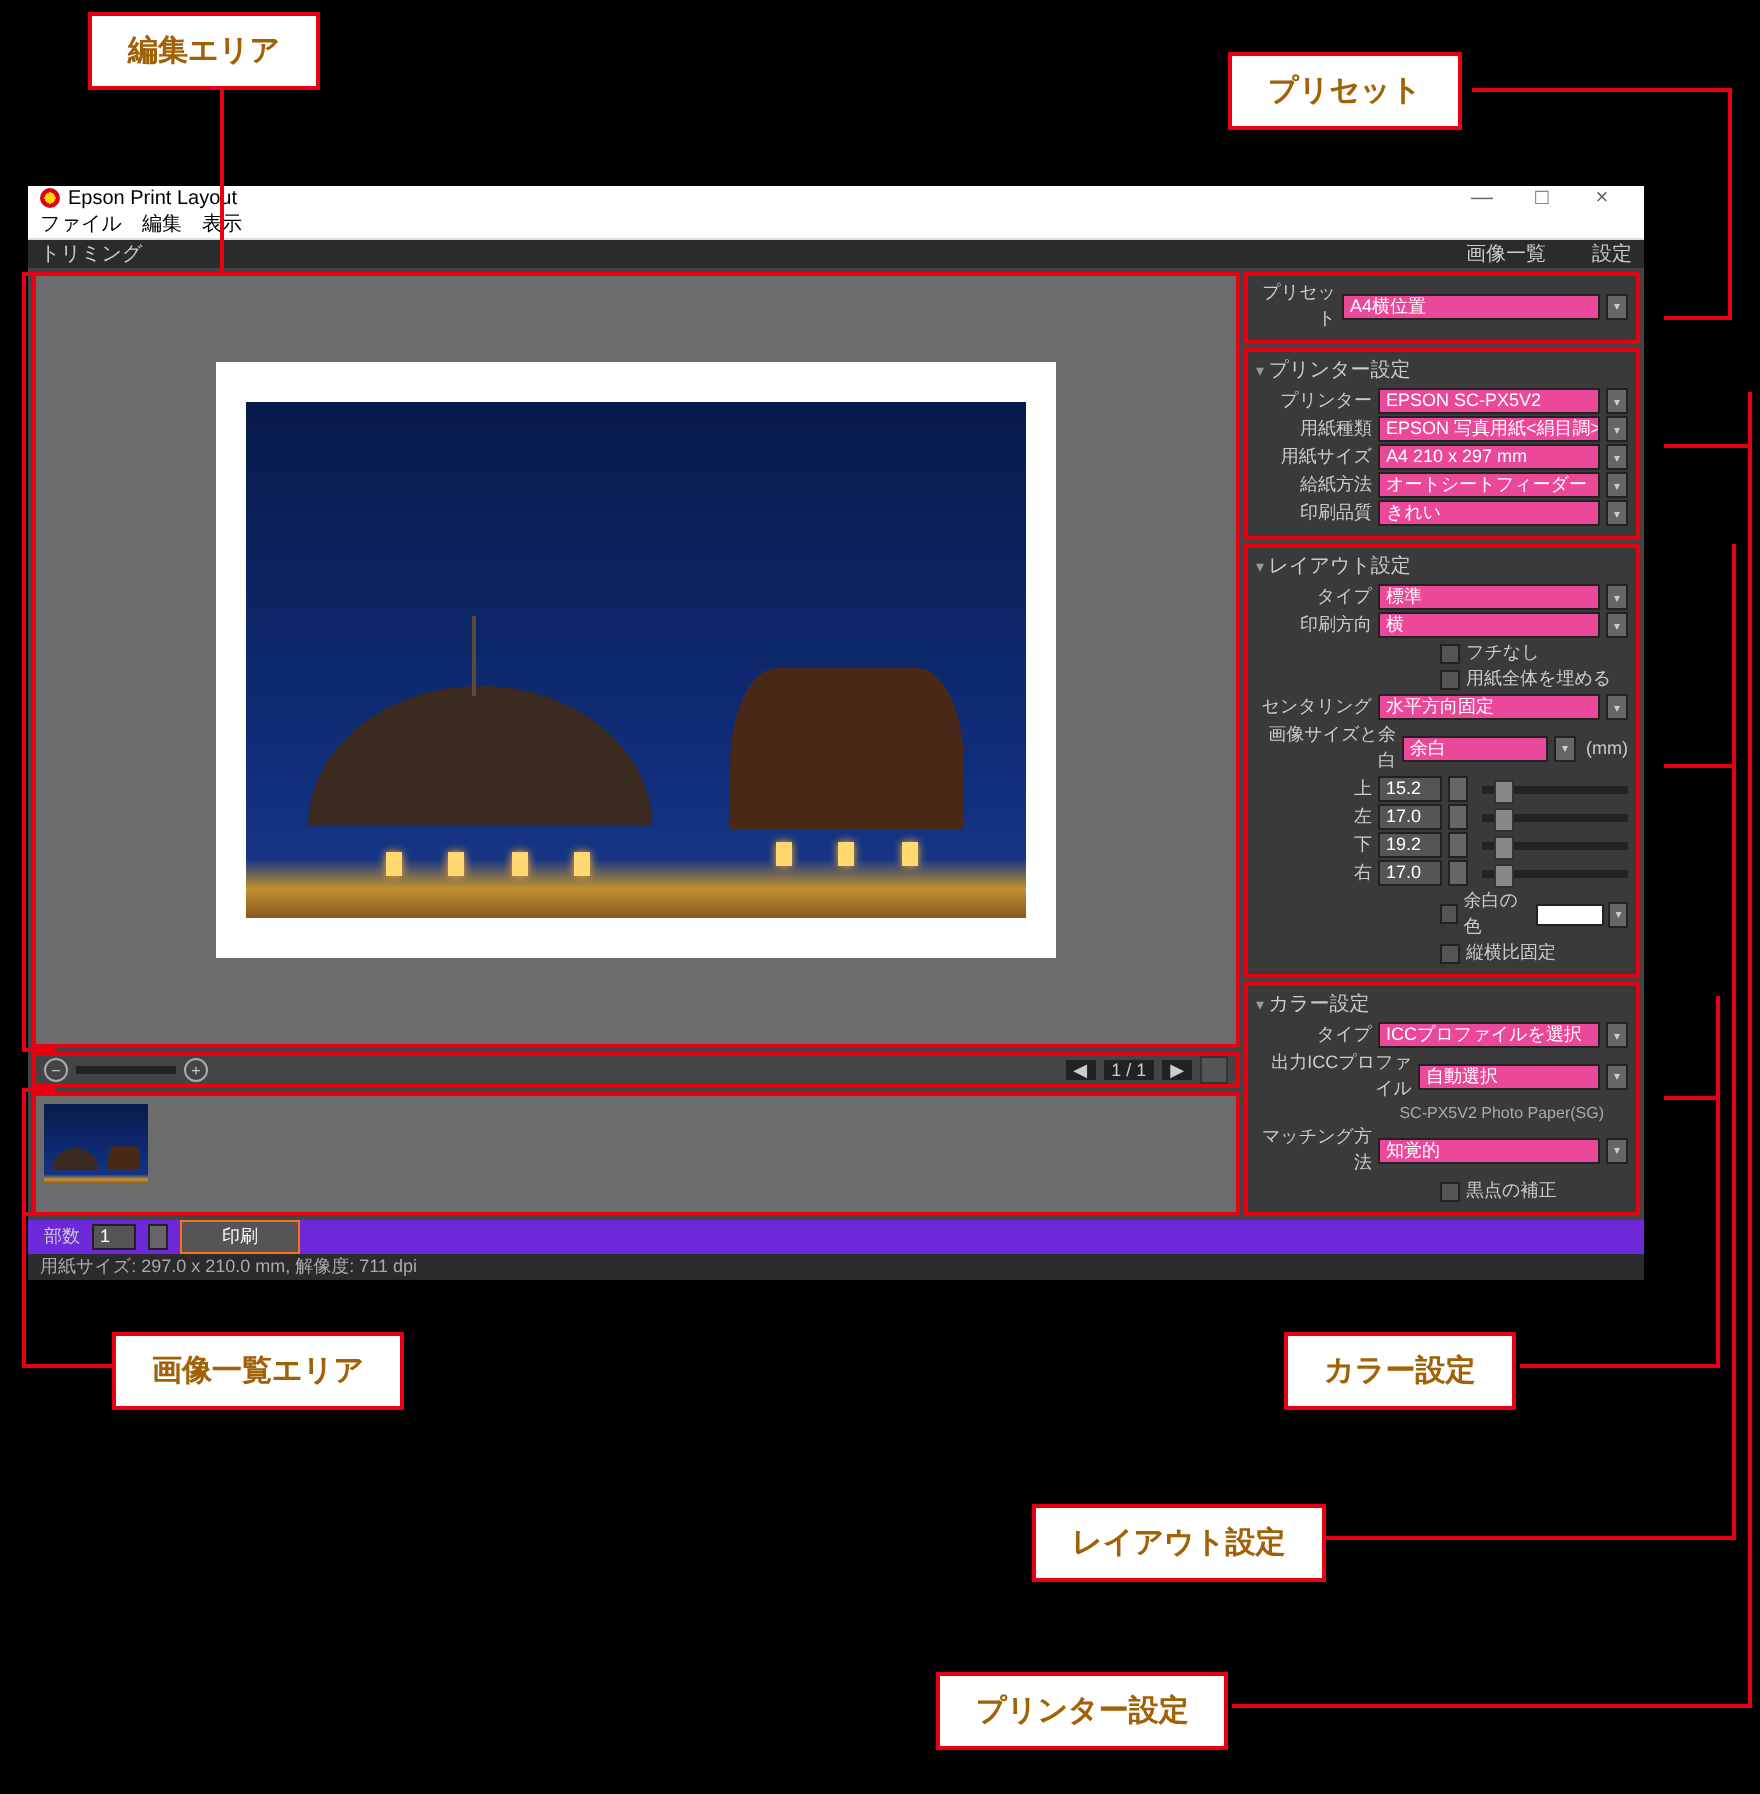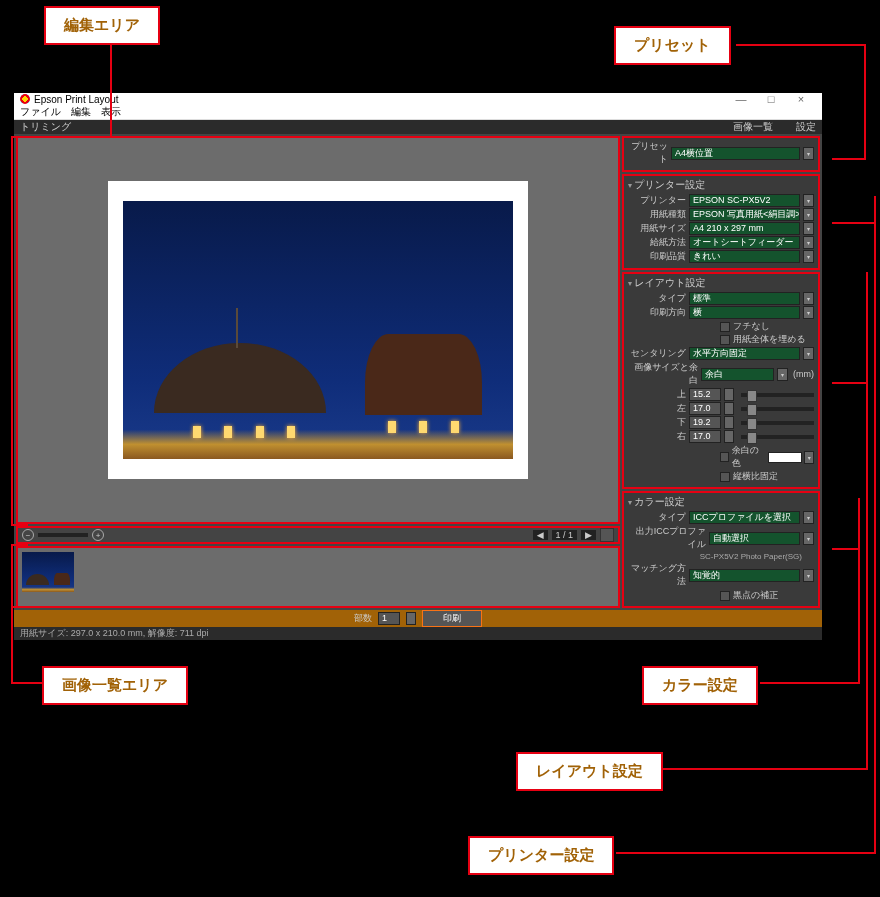--- a/index.html
+++ b/index.html
@@ -41,46 +41,46 @@
   .thumbs { height: 62px; background: #6c6c6c; border: 2px solid #e60012; padding: 4px; display: flex; gap: 4px; }
   .thumb { width: 52px; height: 40px; position:relative; overflow:hidden;}
 
   .right { width: 198px; display: flex; flex-direction: column; gap: 2px; }
   .panel { border: 2px solid #e60012; background: #3a3a3a; padding: 2px 4px 4px 4px; }
   .panel-head { color: #ccc; font-size: 10px; margin-bottom: 2px; }
   .panel-head::before { content:"▾ "; font-size:8px; color:#999;}
   .row { display: flex; align-items: center; margin: 1px 0; gap: 3px; }
   .row .lbl { flex: 0 0 58px; text-align: right; font-size: 9px; color: #ccc; }
   .row .lbl-s { flex: 0 0 58px; text-align: right; font-size: 9px; color: #ccc; }
-  .val { flex: 1; background: #14532d; border: 1px solid #222; height: 13px; line-height: 11px; padding: 0 3px; font-size: 9px; color: #fff; overflow:hidden; white-space:nowrap;}
+  .val { flex: 1; background: #ec4899; border: 1px solid #222; height: 13px; line-height: 11px; padding: 0 3px; font-size: 9px; color: #fff; overflow:hidden; white-space:nowrap;}
   .dd { width: 11px; height: 13px; background: #666; border:1px solid #222; display:flex;align-items:center;justify-content:center; font-size:6px; color:#ccc;}
   .chk { width:10px; height:10px; background:#555; border:1px solid #222; display:inline-block; margin-right:3px;}
   .chk-row { margin-left: 92px; font-size:9px; display:flex; align-items:center;}
   .num { width:32px; background:#555; border:1px solid #222; height:13px; font-size:9px; padding:0 3px; color:#fff;}
   .spin { width:10px; height:13px; background:#666; border:1px solid #222;}
   .slider { flex:1; height:4px; background:#222; position:relative; margin-left:4px;}
   .slider::after{ content:""; position:absolute; left:6px; top:-3px; width:8px; height:10px; background:#888; border:1px solid #333;}
   .unit { font-size:9px; color:#ccc; margin-left:2px;}
   .swatch { width:40px; height:11px; background:#fff; border:1px solid #222;}
   .profile-note { font-size:8px; color:#aaa; text-align:right; margin:1px 12px 0 0;}
 
-  .footer { background:#a16207; height:18px; display:flex; align-items:center; padding:0 8px; gap:6px; justify-content:center;}
+  .footer { background:#6d28d9; height:18px; display:flex; align-items:center; padding:0 8px; gap:6px; justify-content:flex-start;}
   .footer .lbl { font-size:9px;}
   .print-btn { background:#555; border:1px solid #f97316; padding:1px 20px; font-size:9px; color:#fff;}
   .status { background:#2b2b2b; height:14px; font-size:9px; color:#aaa; padding:0 6px; display:flex; align-items:center;}
 
   .preset-row { display:flex; align-items:center; gap:3px;}
   .preset-row .lbl { flex:0 0 40px; text-align:right; font-size:9px;}
 </style>
 </head>
 <body>
 
 <div class="callout" style="left:44px; top:6px;"><span>編集エリア</span></div>
 <div class="callout" style="left:614px; top:26px;"><span>プリセット</span></div>
-<div class="callout" style="left:42px; top:666px;"><span>画像一覧エリア</span></div>
+<div class="callout" style="left:56px; top:666px;"><span>画像一覧エリア</span></div>
 <div class="callout" style="left:642px; top:666px;"><span>カラー設定</span></div>
 <div class="callout" style="left:516px; top:752px;"><span>レイアウト設定</span></div>
 <div class="callout" style="left:468px; top:836px;"><span>プリンター設定</span></div>
 
 <div class="callout-line" style="left:110px; top:42px; width:2px; height:94px;"></div>
 <div class="callout-line" style="left:26px; top:136px; width:86px; height:2px;"></div>
 <div class="callout-line" style="left:11px; top:136px; width:2px; height:390px;"></div>
 <div class="callout-line" style="left:11px; top:136px; width:17px; height:2px;"></div>
 <div class="callout-line" style="left:11px; top:524px; width:17px; height:2px;"></div>
 

